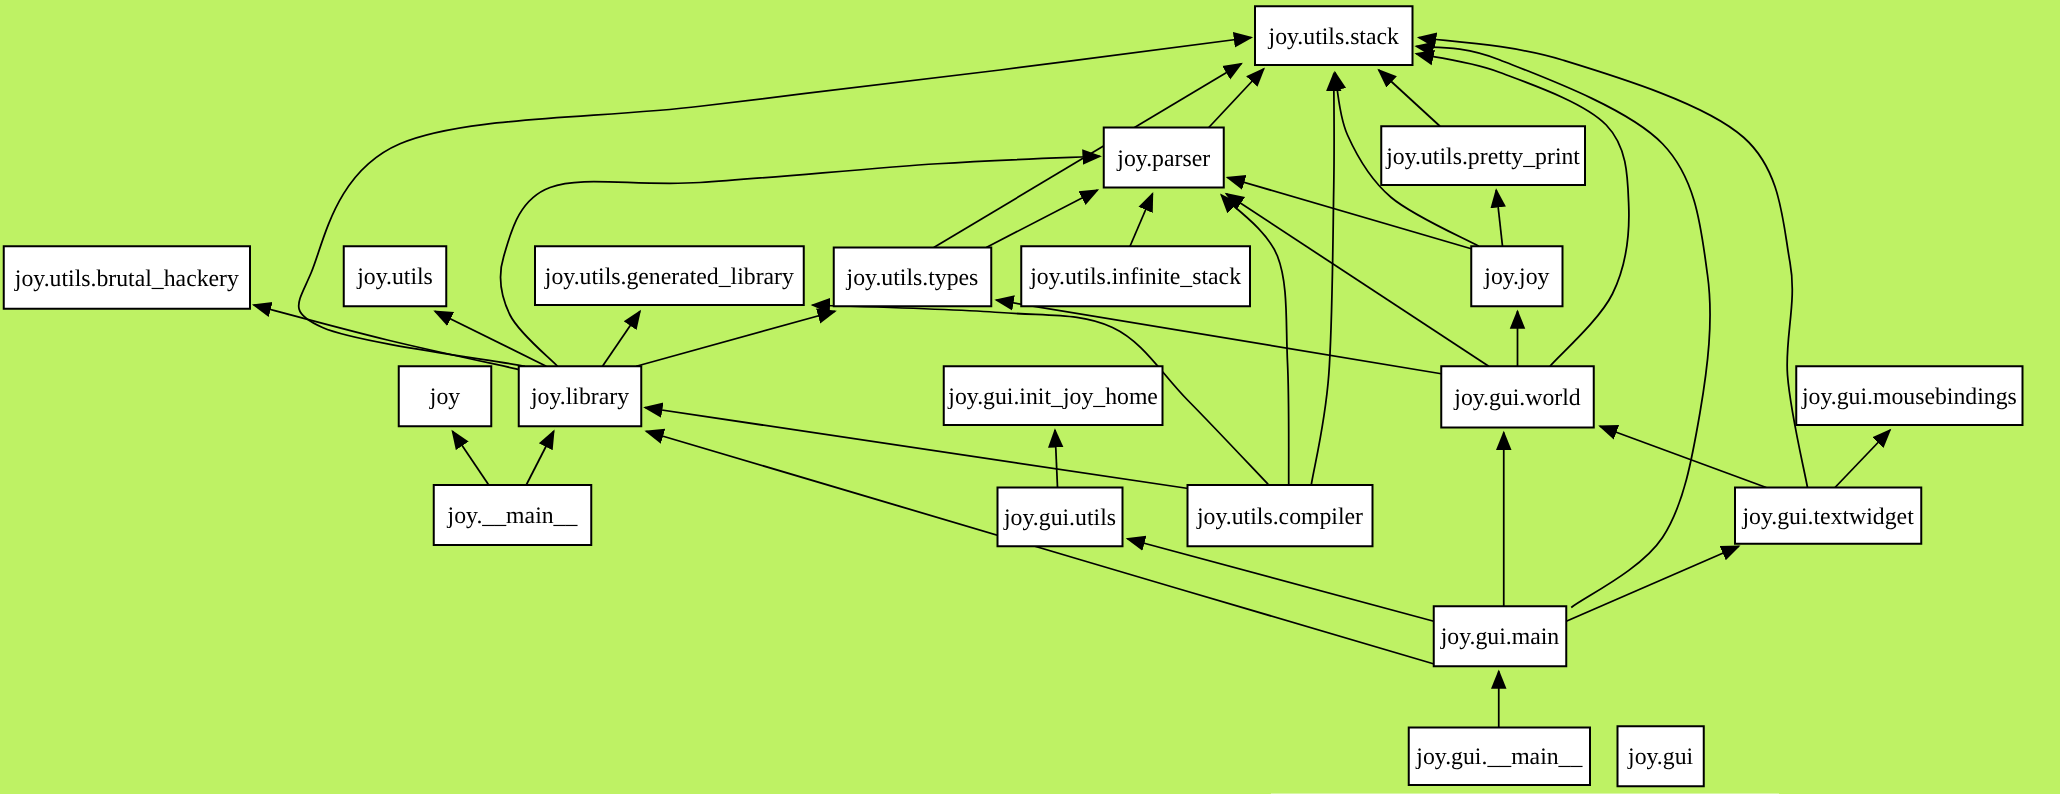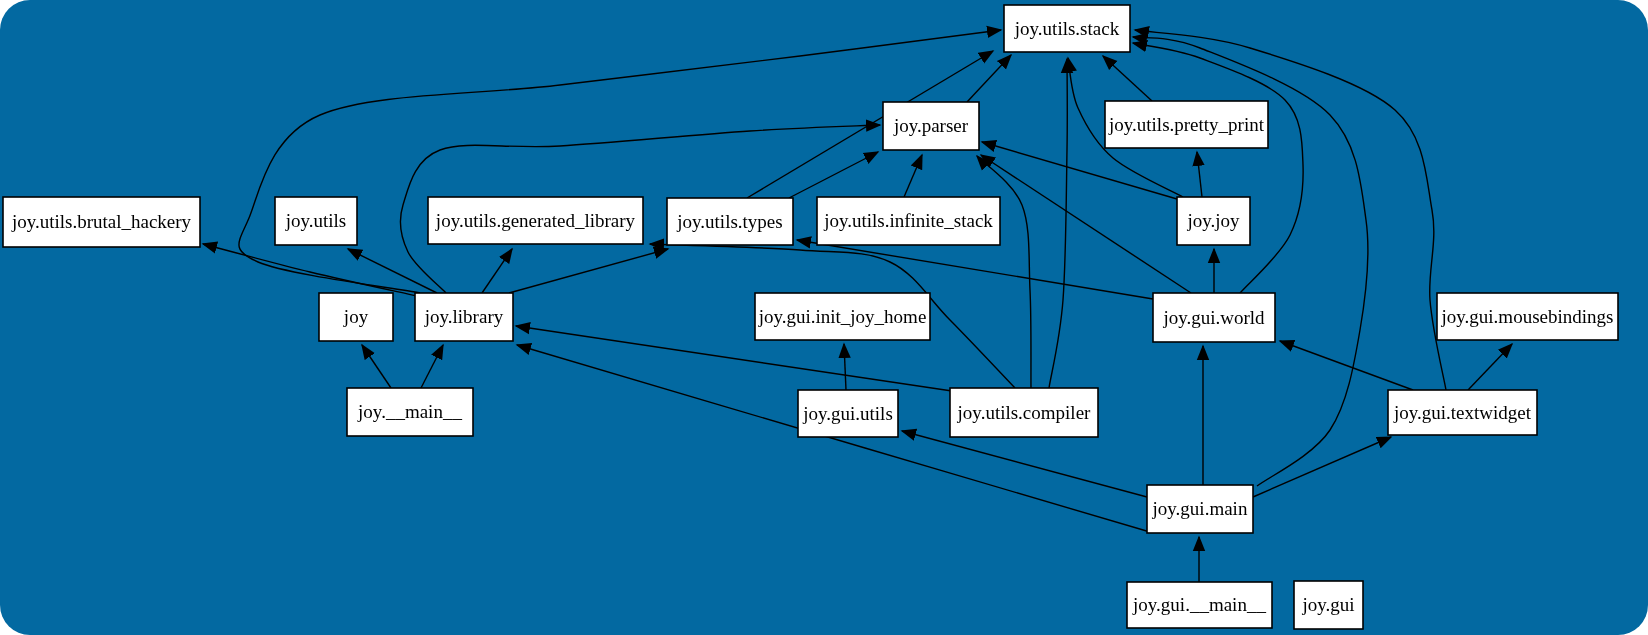--- a/index.html
+++ b/index.html
@@ -7,23 +7,22 @@
     padding: 0;
     background: #ffffff;
   }
   body {
     font-family: "Liberation Serif", "DejaVu Serif", serif;
   }
   #stage {
     position: relative;
     width: 1648px;
     height: 635px;
-    background: #0369a1;
+    background: #bef264;
     overflow: hidden;
-    border-radius: 30px;
   }
   svg { display: block; }
   .node-box {
     fill: #ffffff;
     stroke: #000000;
     stroke-width: 1.6;
   }
   .node-label {
     fill: #000000;
     font-family: "Liberation Serif", "DejaVu Serif", serif;

